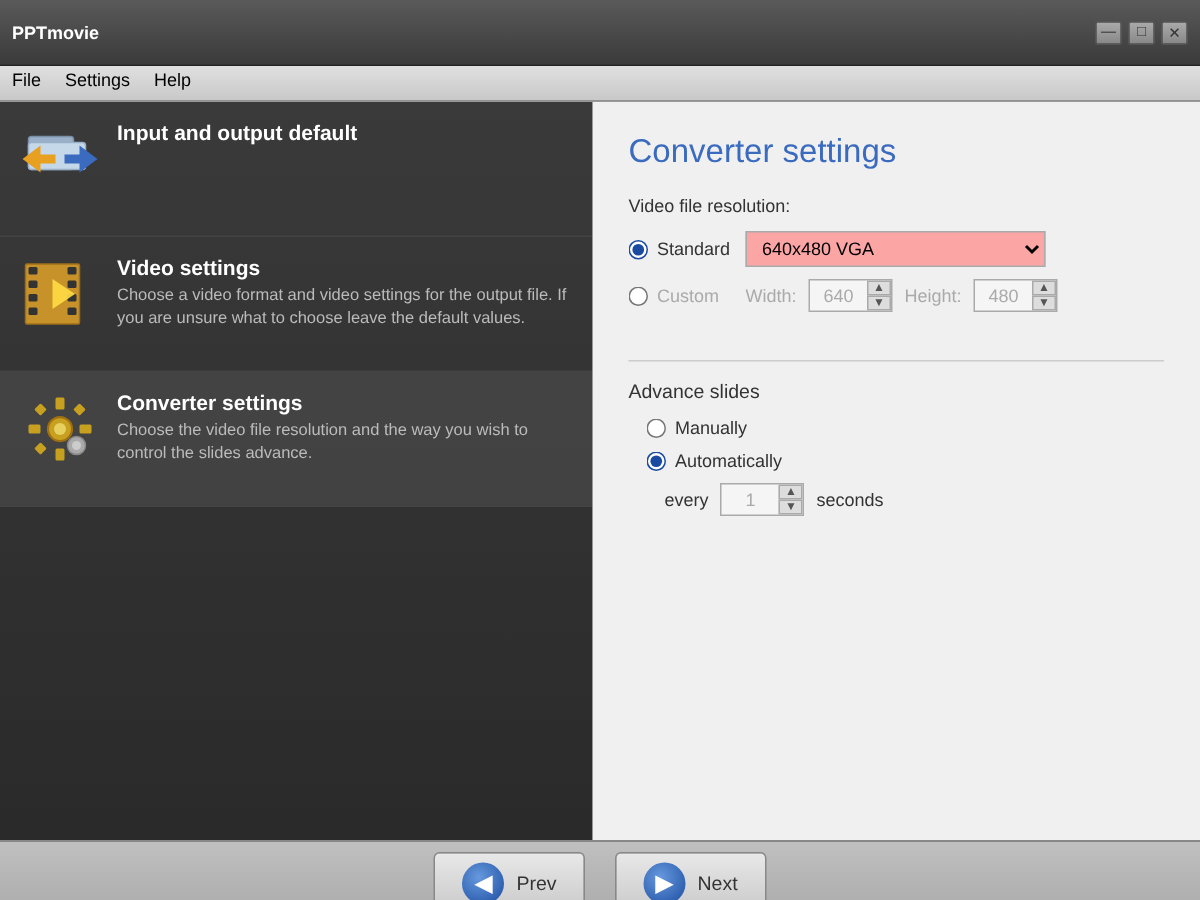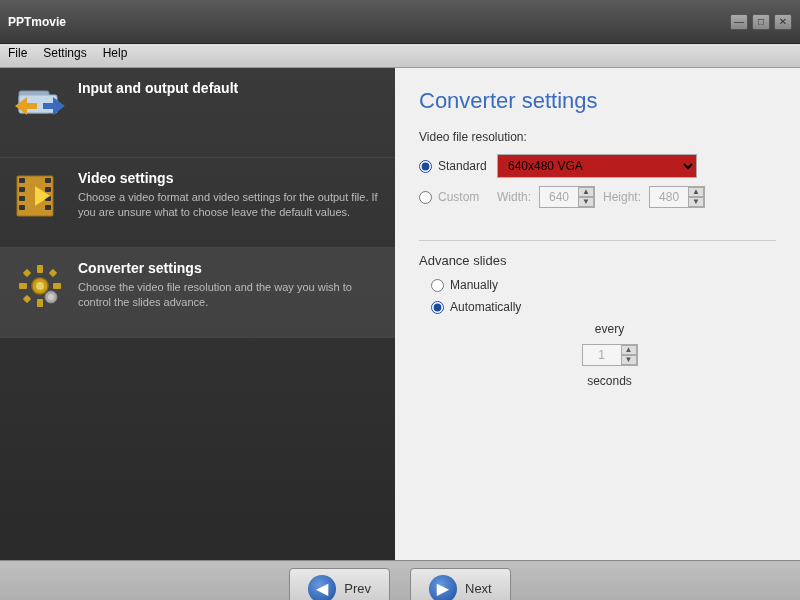--- a/index.html
+++ b/index.html
@@ -134,21 +134,21 @@
       color: #333;
       display: flex;
       align-items: center;
       gap: 6px;
       min-width: 70px;
     }
     .dropdown-select {
       padding: 3px 6px;
       font-size: 12px;
       border: 1px solid #aaa;
-      background: #b91c1c;
+      background: #fca5a5;
       width: 200px;
     }
 
     .custom-row {
       display: flex;
       align-items: center;
       margin-bottom: 32px;
       gap: 8px;
     }
     .custom-row label {
@@ -222,21 +222,20 @@
       display: flex;
       align-items: center;
       gap: 6px;
     }
     .every-row {
       display: flex;
       align-items: center;
       gap: 8px;
       margin-left: 24px;
       margin-top: 4px;
-      flex-direction: column;
     }
     .every-label {
       font-size: 12px;
       color: #333;
     }
     .seconds-label {
       font-size: 12px;
       color: #333;
     }
 

